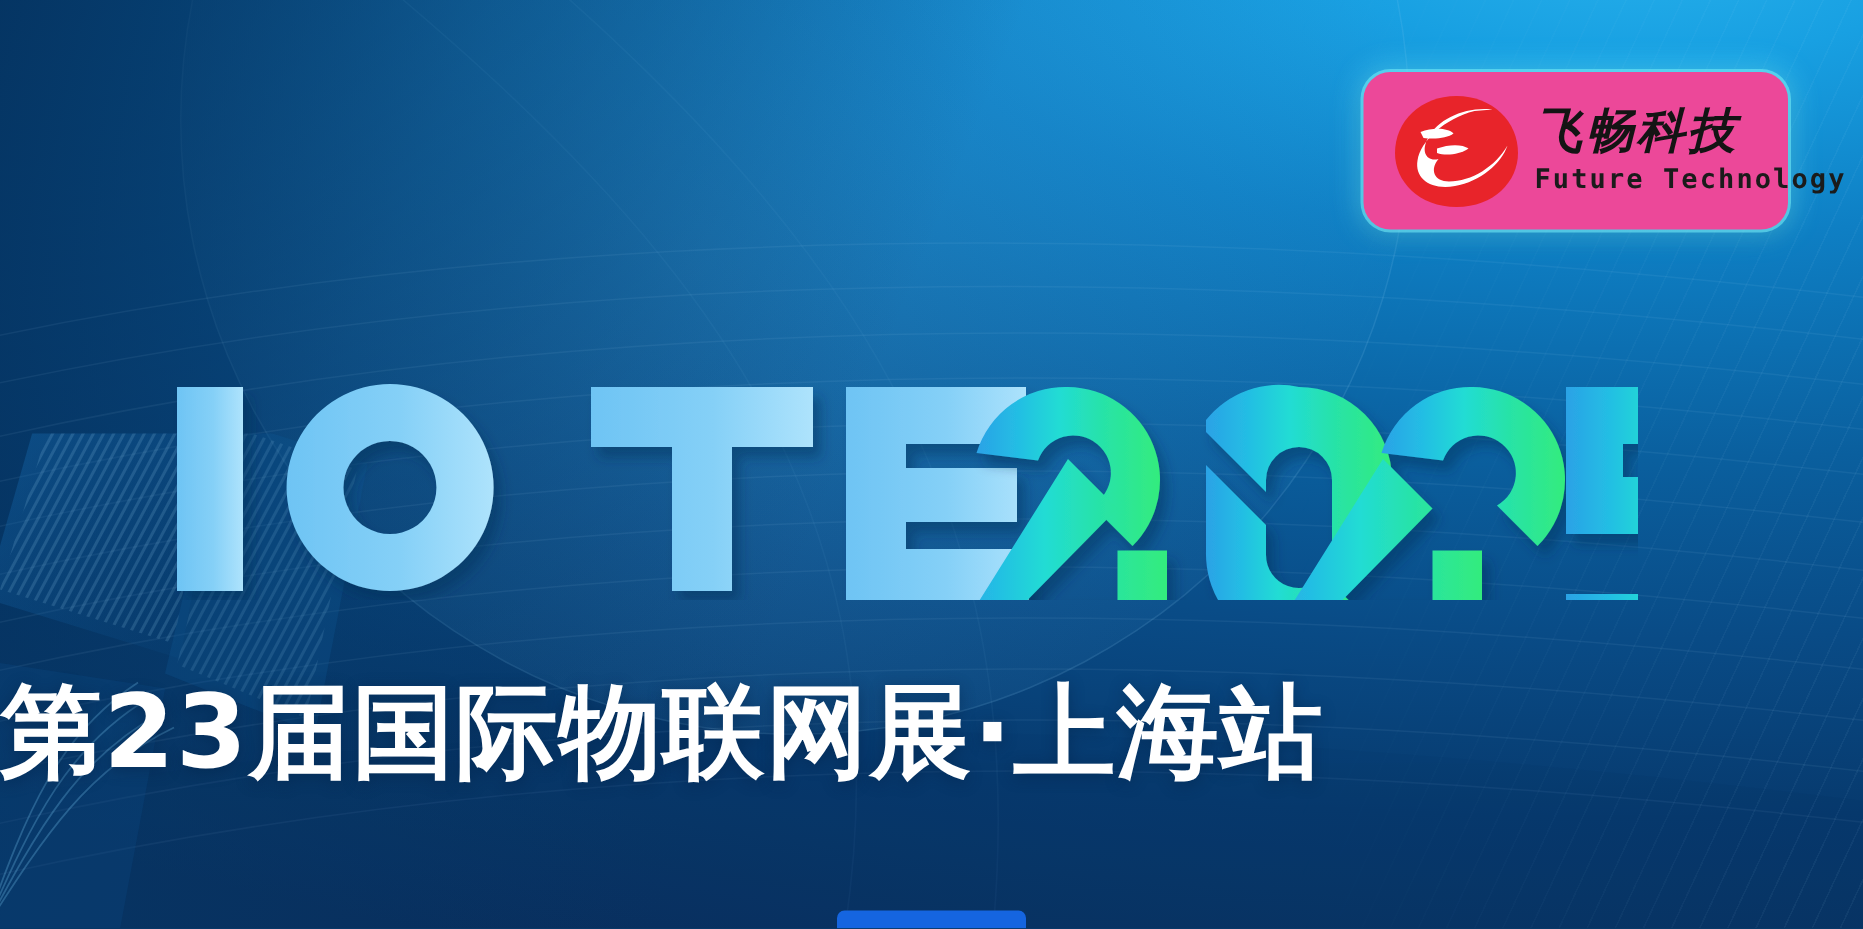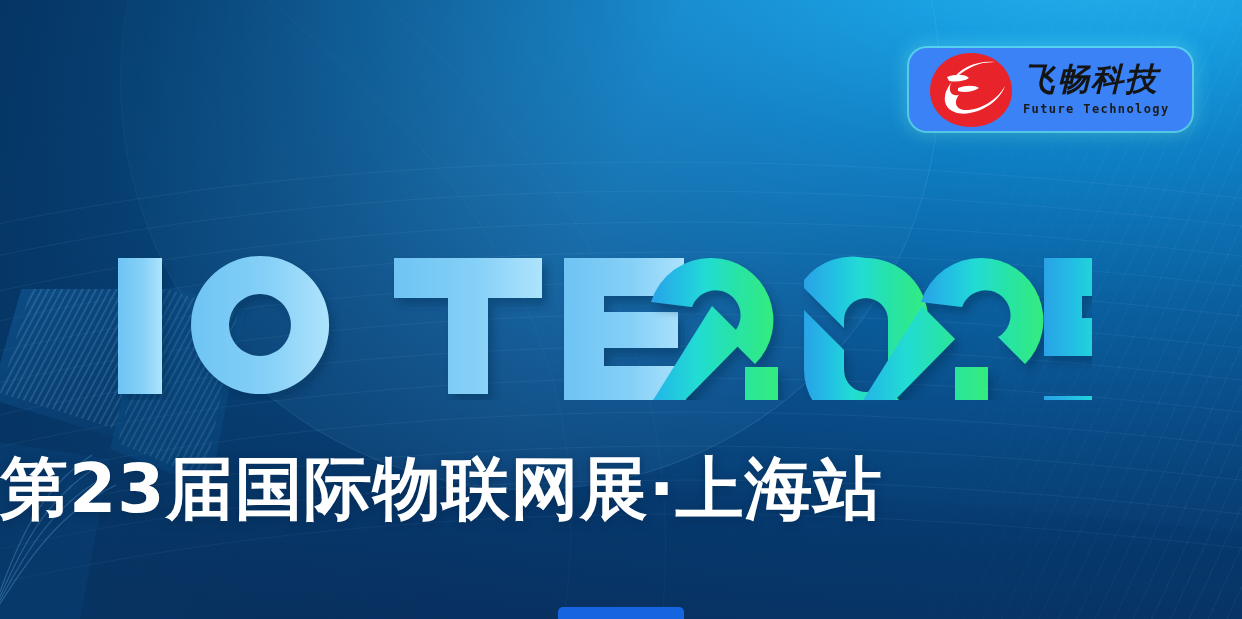--- a/index.html
+++ b/index.html
@@ -82,23 +82,23 @@
     -webkit-mask-image: linear-gradient(to left, #000 10%, rgba(0,0,0,0) 92%);
             mask-image: linear-gradient(to left, #000 10%, rgba(0,0,0,0) 92%);
   }
 
   
   .logo-badge {
     position: absolute;
     left: 909px;
     top: 48px;
     width: 283px;
-    height: 83px;
+    height: 105px;
     border-radius: 18px;
-    background: #3b82f6;
+    background: #ec4899;
     box-shadow: 0 0 0 2px rgba(120,240,250,0.55),
                 0 0 16px 5px rgba(90,225,250,0.45),
                 0 4px 14px rgba(0,30,60,0.22);
     display: flex;
     align-items: center;
     padding-left: 16px;
     box-sizing: border-box;
   }
   .logo-mark { width: 92px; height: 80px; flex: 0 0 auto; }
   .logo-mark svg { width: 100%; height: 100%; display: block; }
@@ -113,21 +113,21 @@
     font-size: 32px;
     font-weight: 700;
     color: #141414;
     letter-spacing: 2px;
     line-height: 1.05;
     font-style: italic;
     white-space: nowrap;
   }
   .logo-en {
     font-family: "DejaVu Sans Mono", "Liberation Mono", monospace;
-    font-size: 12px;
+    font-size: 18px;
     font-weight: 700;
     color: #1b1b1b;
     letter-spacing: 1.4px;
     margin-top: 5px;
     white-space: nowrap;
   }
 
   
   .wordmark {
     position: absolute;

